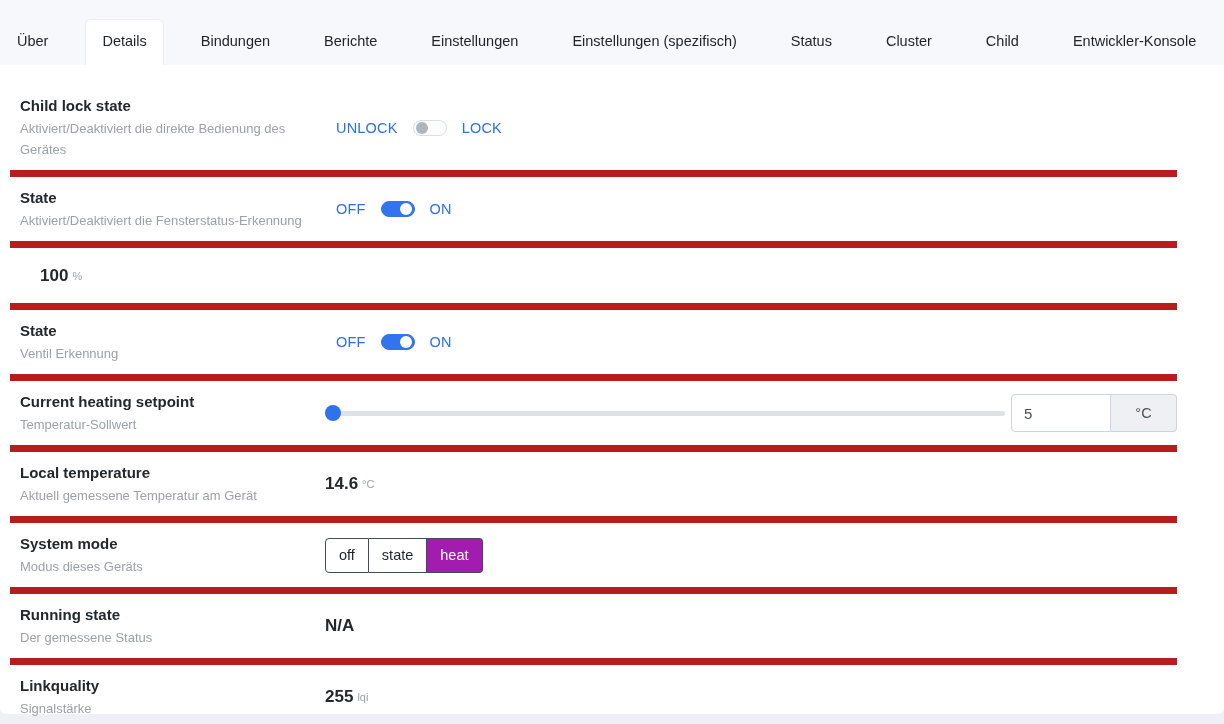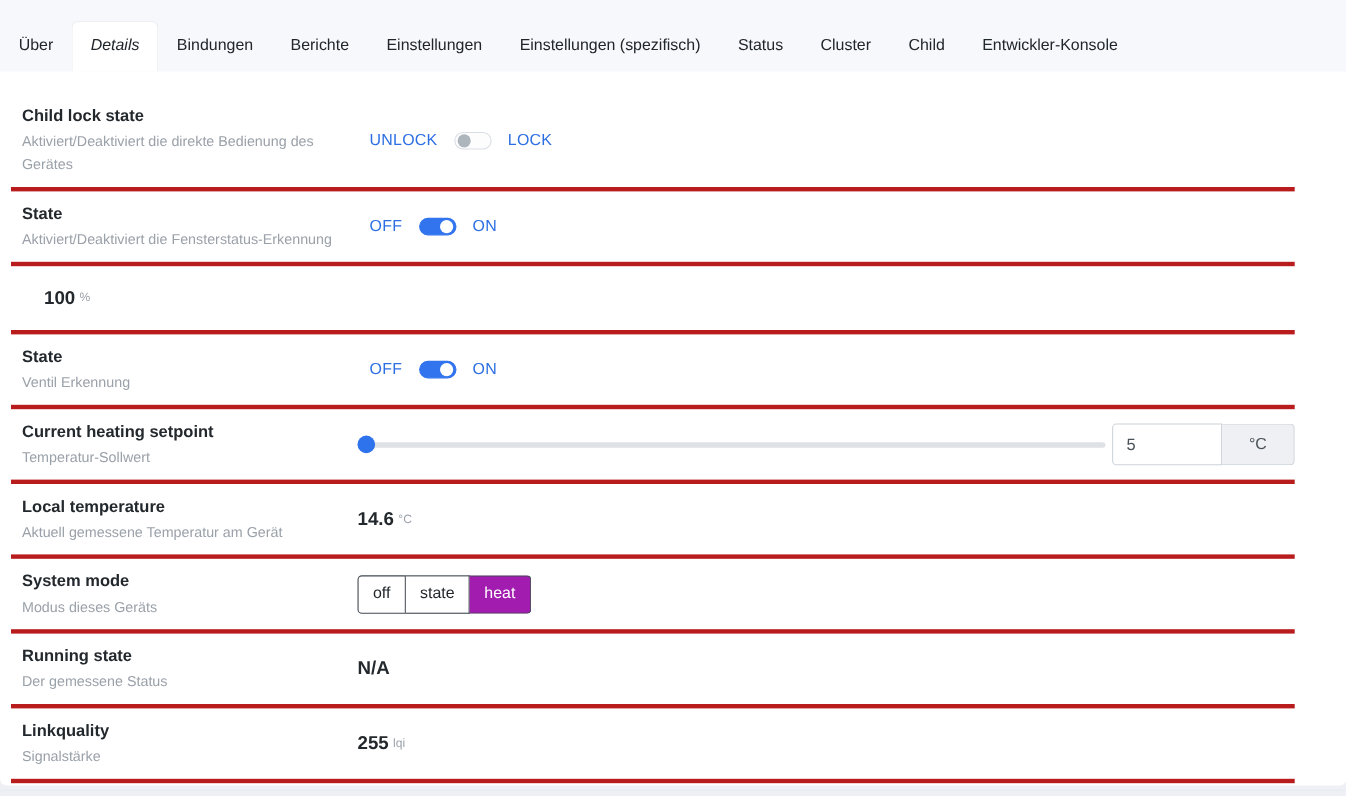--- a/index.html
+++ b/index.html
@@ -15,44 +15,44 @@
     width:1224px;
     height:714px;
     border-radius:0 0 6px 6px;
   }
   
   .tab-header {
     background:#f7f8fb;
     height:65px;
     display:flex;
     align-items:flex-end;
+    gap:20px;
   }
   .tab {
     font-size:14.5px;
     color:#21262b;
     padding:13px 16px 15px 16px;
     background:transparent;
     border:1px solid transparent;
     border-bottom:none;
     border-radius:6px 6px 0 0;
     cursor:pointer;
     white-space:nowrap;
     line-height:17px;
   }
   .tab.active {
     background:#ffffff;
     border-color:#eceef2;
-    font-style:italic;
   }
   
   .rows { margin:0 47px 0 10px; padding-top:20px; }
   .setting-row {
     display:flex;
     align-items:center;
-    border-bottom:4px solid #b91c1c;
+    border-bottom:7px solid #b91c1c;
     padding:10px 0 10px 10px;
     min-height:62px;
   }
   .row-left { width:285px; flex-shrink:0; }
   .row-title { font-size:15px; font-weight:700; color:#23282d; line-height:21px; }
   .row-desc { font-size:13px; color:#9aa1a9; line-height:21px; margin-top:2px; }
   .row-value { flex:1; display:flex; align-items:center; margin-left:20px; }
   .plain-value { font-size:17px; font-weight:700; color:#23282d; }
   .plain-unit { font-size:11px; color:#9aa1a9; margin-left:4px; }
   

